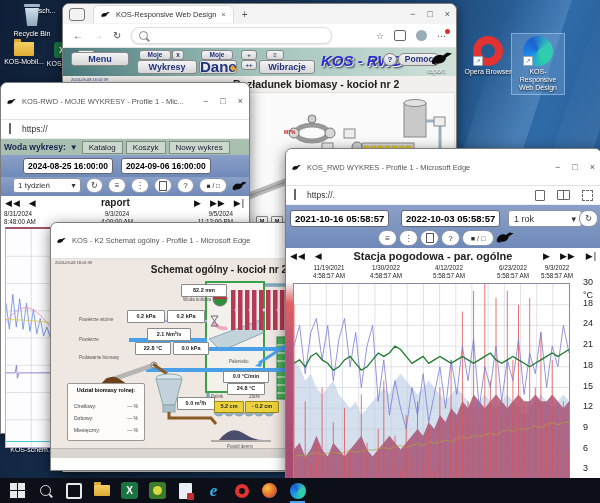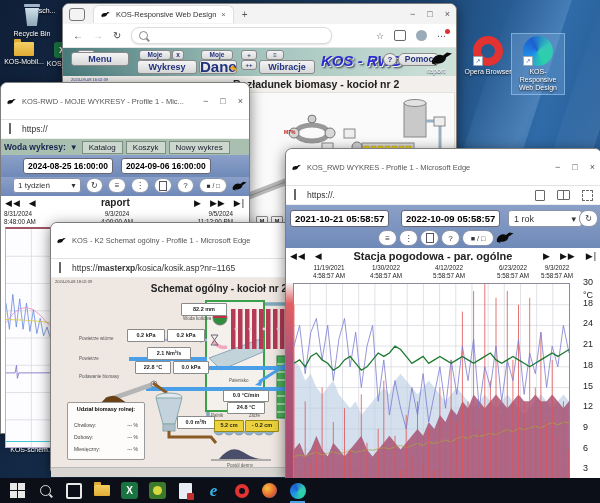--- a/index.html
+++ b/index.html
@@ -291,24 +291,20 @@
     <span class="abs" style="left:237px;top:6px;font-size:8.5px;font-weight:bold">%</span>
   </div>
 </div>
 
 <div class="win" id="winC" style="left:50px;top:222px;width:240px;height:247px;z-index:20">
   <div class="titlebar" style="height:19px">
     <svg class="birdsvg" width="10" height="7" viewBox="0 0 24 14">
         <path d="M1,9 C3,4 8,2 12,4 L16,1 L21,2 L15,6 C15,10 10,13 4,12 L6,14 L1,12 Z" fill="#111"></path>
       </svg>
     <span>KOS - K2 Schemat ogólny - Profile 1 - Microsoft Edge</span>
-  </div>
-  <div class="urlrow">
-    <span class="lock"><span class="locka"></span><span class="lockb"></span></span>
-    <span><span>https://</span><b>masterxp</b><span>/kosica/kosik.asp?nr=1165</span></span>
   </div>
   <div style="position:relative;height:199px;background:#efe7e2">
     <div class="abs tiny" style="left:4px;top:1px;color:#444">2024-09-08 18:02:39</div>
     <div class="abs" style="right:4px;top:5px;font-size:10px;font-weight:bold;color:#222">Schemat ogólny - kocioł nr 2</div>
     <div class="abs" style="left:0;top:18px;width:238px;height:178px">
       <svg width="238" height="178" viewBox="0 0 238 178">
         <path d="M157,120 L157,8 L250,8" stroke="#7fa8bc" stroke-width="3.5" fill="none"></path>
         <rect x="155" y="5" width="58" height="110" fill="#f4f1ec" stroke="#3aa04a" stroke-width="2"></rect>
         <polygon points="158,62 212,42 212,56 170,74" fill="#c2d3da" stroke="#8aa8b8" stroke-width="1"></polygon>
         <g fill="#b43a55">
@@ -420,22 +416,22 @@
     <span>https://.</span>
     <span style="margin-left:auto;display:flex;gap:12px;align-items:center">
       <span style="width:8px;height:9px;border:1.2px solid #666;border-radius:1px"></span>
       <span style="width:11px;height:8px;border:1.2px solid #666;border-radius:1px;display:inline-flex">
           <i style="width:5px;border-right:1.2px solid #666"></i>
         </span>
       <span style="width:9px;height:9px;border:1.2px dashed #666;border-radius:1px"></span>
     </span>
   </div>
   <div class="bluebar" style="height:43px;position:relative">
-    <span class="abs" style="left:4px;top:5px;background:#fff;border:1px solid #667;border-radius:3px;font-size:9.5px;font-weight:bold;padding:2px 4px">2021-10-21 05:58:57</span>
-    <span class="abs" style="left:115px;top:5px;background:#fff;border:1px solid #667;border-radius:3px;font-size:9.5px;font-weight:bold;padding:2px 4px">2022-10-09 05:58:57</span>
+    <span class="abs" style="left:4px;top:5px;background:#fff;border:1px solid #667;border-radius:3px;font-size:9.5px;font-weight:bold;padding:2px 4px">2021-10-16 05:58:57</span>
+    <span class="abs" style="left:115px;top:5px;background:#fff;border:1px solid #667;border-radius:3px;font-size:9.5px;font-weight:bold;padding:2px 4px">2022-10-03 05:58:57</span>
     <span class="roundb abs" style="left:222px;top:5px;width:62px;height:15px;justify-content:space-between;padding:0 5px;border-radius:3px;font-size:9px">
         <span>1 rok</span>
         <span>▾</span>
       </span>
     <span class="roundb abs" style="left:293px;top:5px;width:17px;height:15px">↻</span>
     <span class="roundb abs" style="left:92px;top:25px;width:17px;height:14px">≡</span>
     <span class="roundb abs" style="left:113px;top:25px;width:17px;height:14px">⋮</span>
     <span class="roundb abs" style="left:134px;top:25px;width:17px;height:14px">
         <span style="width:6px;height:8px;border:1px solid #556"></span>
       </span>

